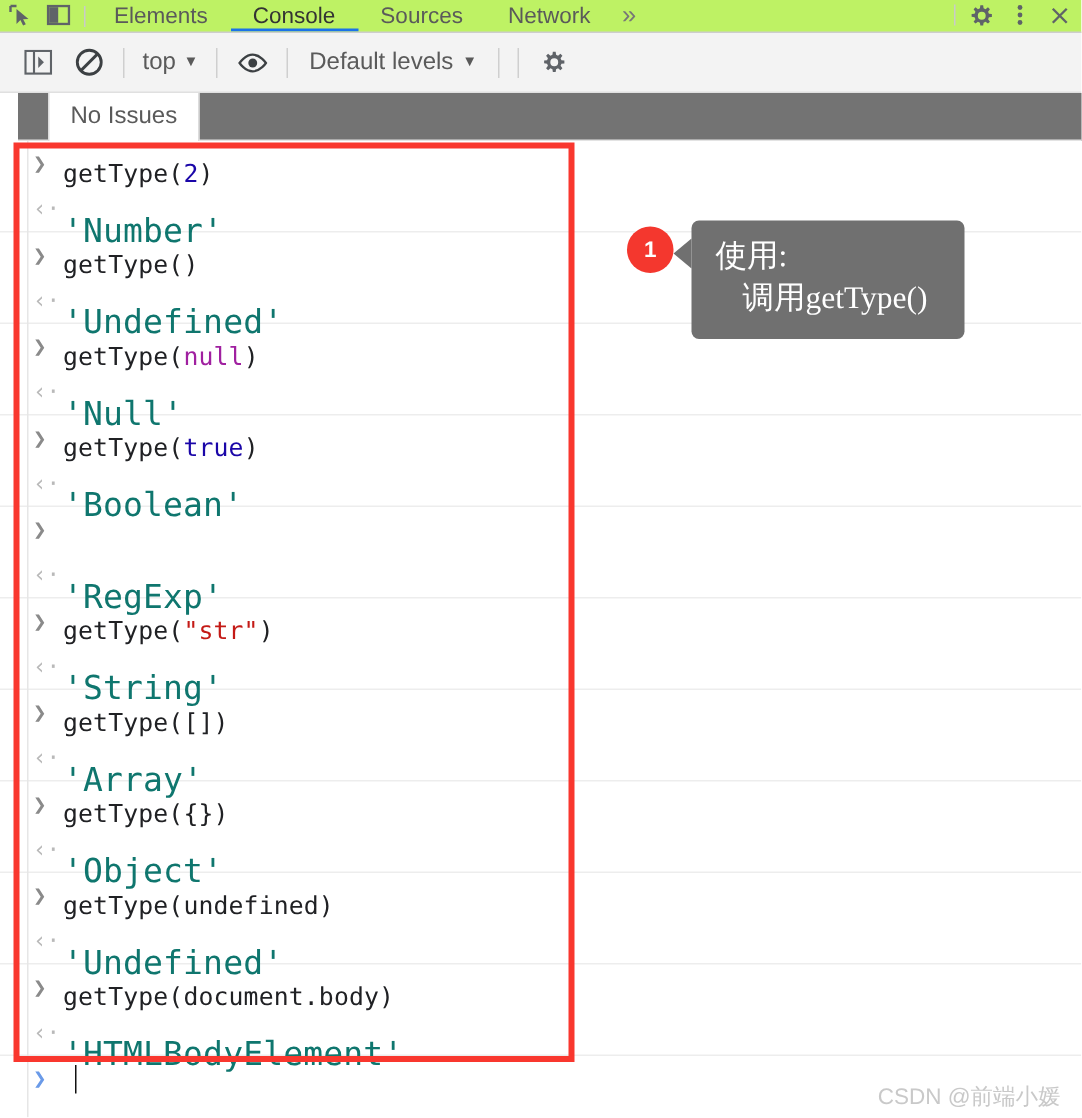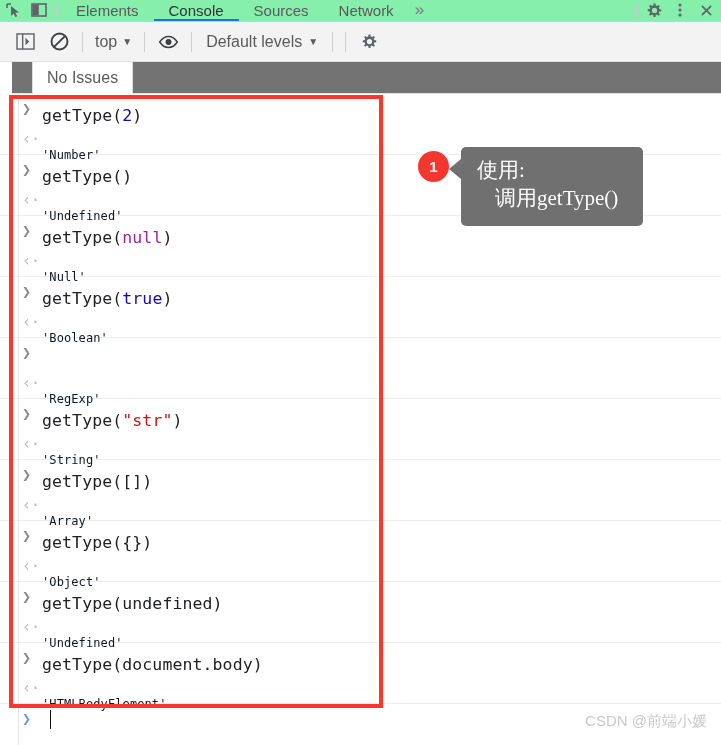--- a/index.html
+++ b/index.html
@@ -7,21 +7,21 @@
     width: 721px; height: 745px;
     background: #ffffff;
     font-family: "Liberation Sans", sans-serif;
     overflow: hidden;
   }
   #root { position: relative; width: 721px; height: 745px; background:#ffffff; }
 
   
   .tabstrip {
     position: absolute; left:0; top:0; width:721px; height:22px;
-    background:#86efac;
+    background:#bef264;
     display:flex; align-items:flex-end;
     border-bottom:1px solid #cdcdcd;
     overflow:hidden;
   }
   .tool-ico { width:26px; height:22px; display:flex; align-items:center; justify-content:center; }
   .vsep { width:1px; height:14px; background:#cacaca; margin:0 4px; align-self:center; }
   .tab {
     height:22px; padding:0 15px;
     display:flex; align-items:center;
     font-size:15px; color:#5a5a5a;
@@ -89,21 +89,21 @@
     display:flex; align-items:center; justify-content:flex-start;
   }
   .mark.in  { color:#8a8a8a; font-weight:bold; }
   .mark.out { color:#b9b9b9; }
   .code { font-size:16.5px; color:#202124; white-space:pre; letter-spacing:0.1px;margin-top:12px; }
   .num  { color:#1a06a8; }
   .kw   { color:#1a06a8; }
   .nul  { color:#a020a0; }
   .str  { color:#c41a16; }
   .rgx  { color:#d93025; }
-  .result { font-size:12px; color:#0f172a; white-space:pre; letter-spacing:0.1px;margin-top:31px; }
+  .result { font-size:22px; color:#0f766e; white-space:pre; letter-spacing:0.1px;margin-top:31px; }
 
   .prompt-row { height:30px; display:flex; align-items:center; padding-left:22px; }
   .prompt-row .mark { color:#6a9ae8; font-weight:bold; }
   .caret { width:1px; height:19px; background:#111; margin-left:8px; }
 
   
   .redbox {
     position:absolute; left:9px; top:95px;
     width:374px; height:613px;
     border:4px solid #f9372e;
@@ -132,21 +132,21 @@
     border-radius:5px;
     padding:9px 16px 13px 16px;
     font-family:Liberation Serif, serif;
     font-size:21px; line-height:1.35;
     min-width:182px;
   }
   .bubble .l2 { padding-left:18px; }
 
   
   .wm {
-    position:absolute; right:14px; bottom:14px;
+    position:absolute; right:14px; bottom:4px;
     font-family:"Liberation Sans", sans-serif;
     font-size:15px; color:#c9c9c9; white-space:nowrap;
   }
 </style>
 </head>
 <body>
 
 <div id="root">
 
   <div class="tabstrip">

